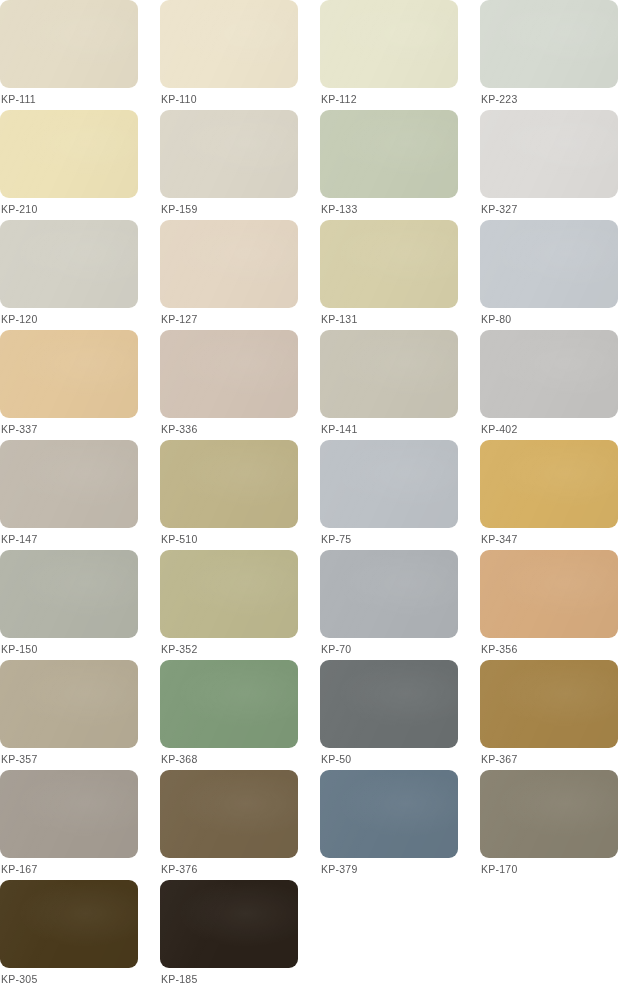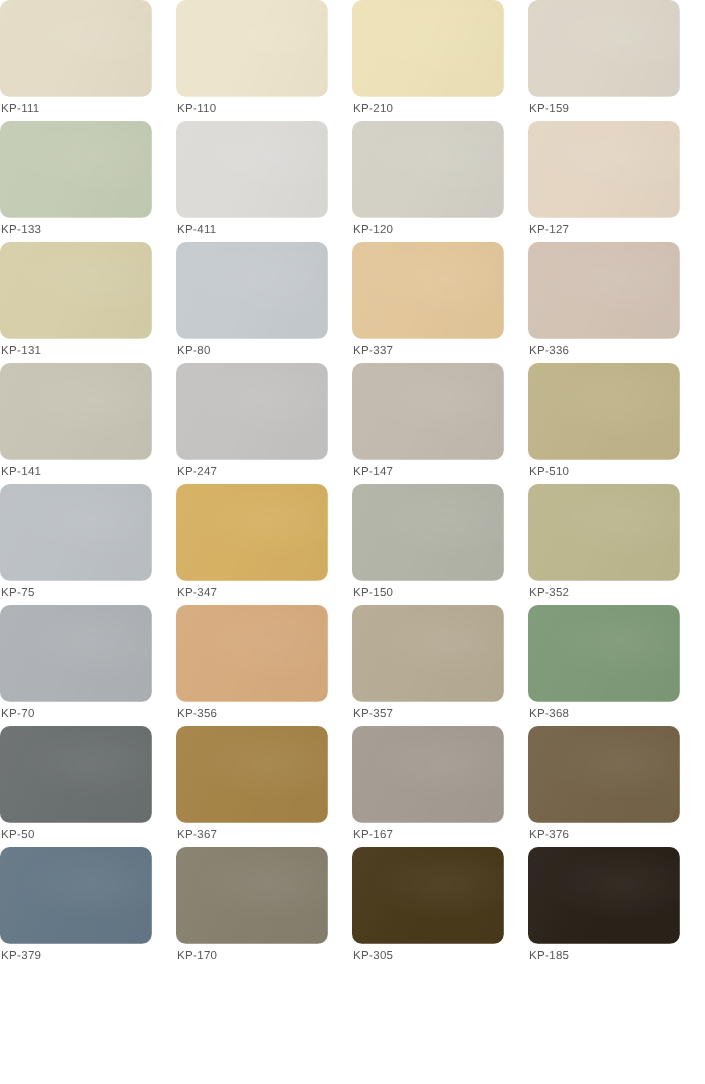--- a/index.html
+++ b/index.html
@@ -84,34 +84,42 @@
   <div class="swatch-grid">
       <div class="swatch-cell">
         <div class="swatch-chip" style="background-color: rgb(228, 220, 198);"></div>
         <div class="swatch-label">KP-111</div>
       </div>
       <div class="swatch-cell">
         <div class="swatch-chip" style="background-color: rgb(237, 228, 204);"></div>
         <div class="swatch-label">KP-110</div>
       </div>
       <div class="swatch-cell">
+        <div class="swatch-chip" style="background-color: rgb(231, 230, 205);"></div>
+        <div class="swatch-label">KP-112</div>
+      </div>
+      <div class="swatch-cell">
+        <div class="swatch-chip" style="background-color: rgb(213, 218, 209);"></div>
+        <div class="swatch-label">KP-223</div>
+      </div>
+      <div class="swatch-cell">
         <div class="swatch-chip" style="background-color: rgb(237, 226, 183);"></div>
         <div class="swatch-label">KP-210</div>
       </div>
       <div class="swatch-cell">
         <div class="swatch-chip" style="background-color: rgb(219, 214, 200);"></div>
         <div class="swatch-label">KP-159</div>
       </div>
       <div class="swatch-cell">
         <div class="swatch-chip" style="background-color: rgb(197, 204, 181);"></div>
         <div class="swatch-label">KP-133</div>
       </div>
       <div class="swatch-cell">
         <div class="swatch-chip" style="background-color: rgb(221, 219, 216);"></div>
-        <div class="swatch-label">KP-411</div>
+        <div class="swatch-label">KP-327</div>
       </div>
       <div class="swatch-cell">
         <div class="swatch-chip" style="background-color: rgb(211, 209, 198);"></div>
         <div class="swatch-label">KP-120</div>
       </div>
       <div class="swatch-cell">
         <div class="swatch-chip" style="background-color: rgb(228, 214, 195);"></div>
         <div class="swatch-label">KP-127</div>
       </div>
       <div class="swatch-cell">
@@ -129,21 +137,21 @@
       <div class="swatch-cell">
         <div class="swatch-chip" style="background-color: rgb(210, 195, 181);"></div>
         <div class="swatch-label">KP-336</div>
       </div>
       <div class="swatch-cell">
         <div class="swatch-chip" style="background-color: rgb(200, 196, 181);"></div>
         <div class="swatch-label">KP-141</div>
       </div>
       <div class="swatch-cell">
         <div class="swatch-chip" style="background-color: rgb(196, 195, 193);"></div>
-        <div class="swatch-label">KP-247</div>
+        <div class="swatch-label">KP-402</div>
       </div>
       <div class="swatch-cell">
         <div class="swatch-chip" style="background-color: rgb(194, 186, 174);"></div>
         <div class="swatch-label">KP-147</div>
       </div>
       <div class="swatch-cell">
         <div class="swatch-chip" style="background-color: rgb(191, 180, 137);"></div>
         <div class="swatch-label">KP-510</div>
       </div>
       <div class="swatch-cell">

